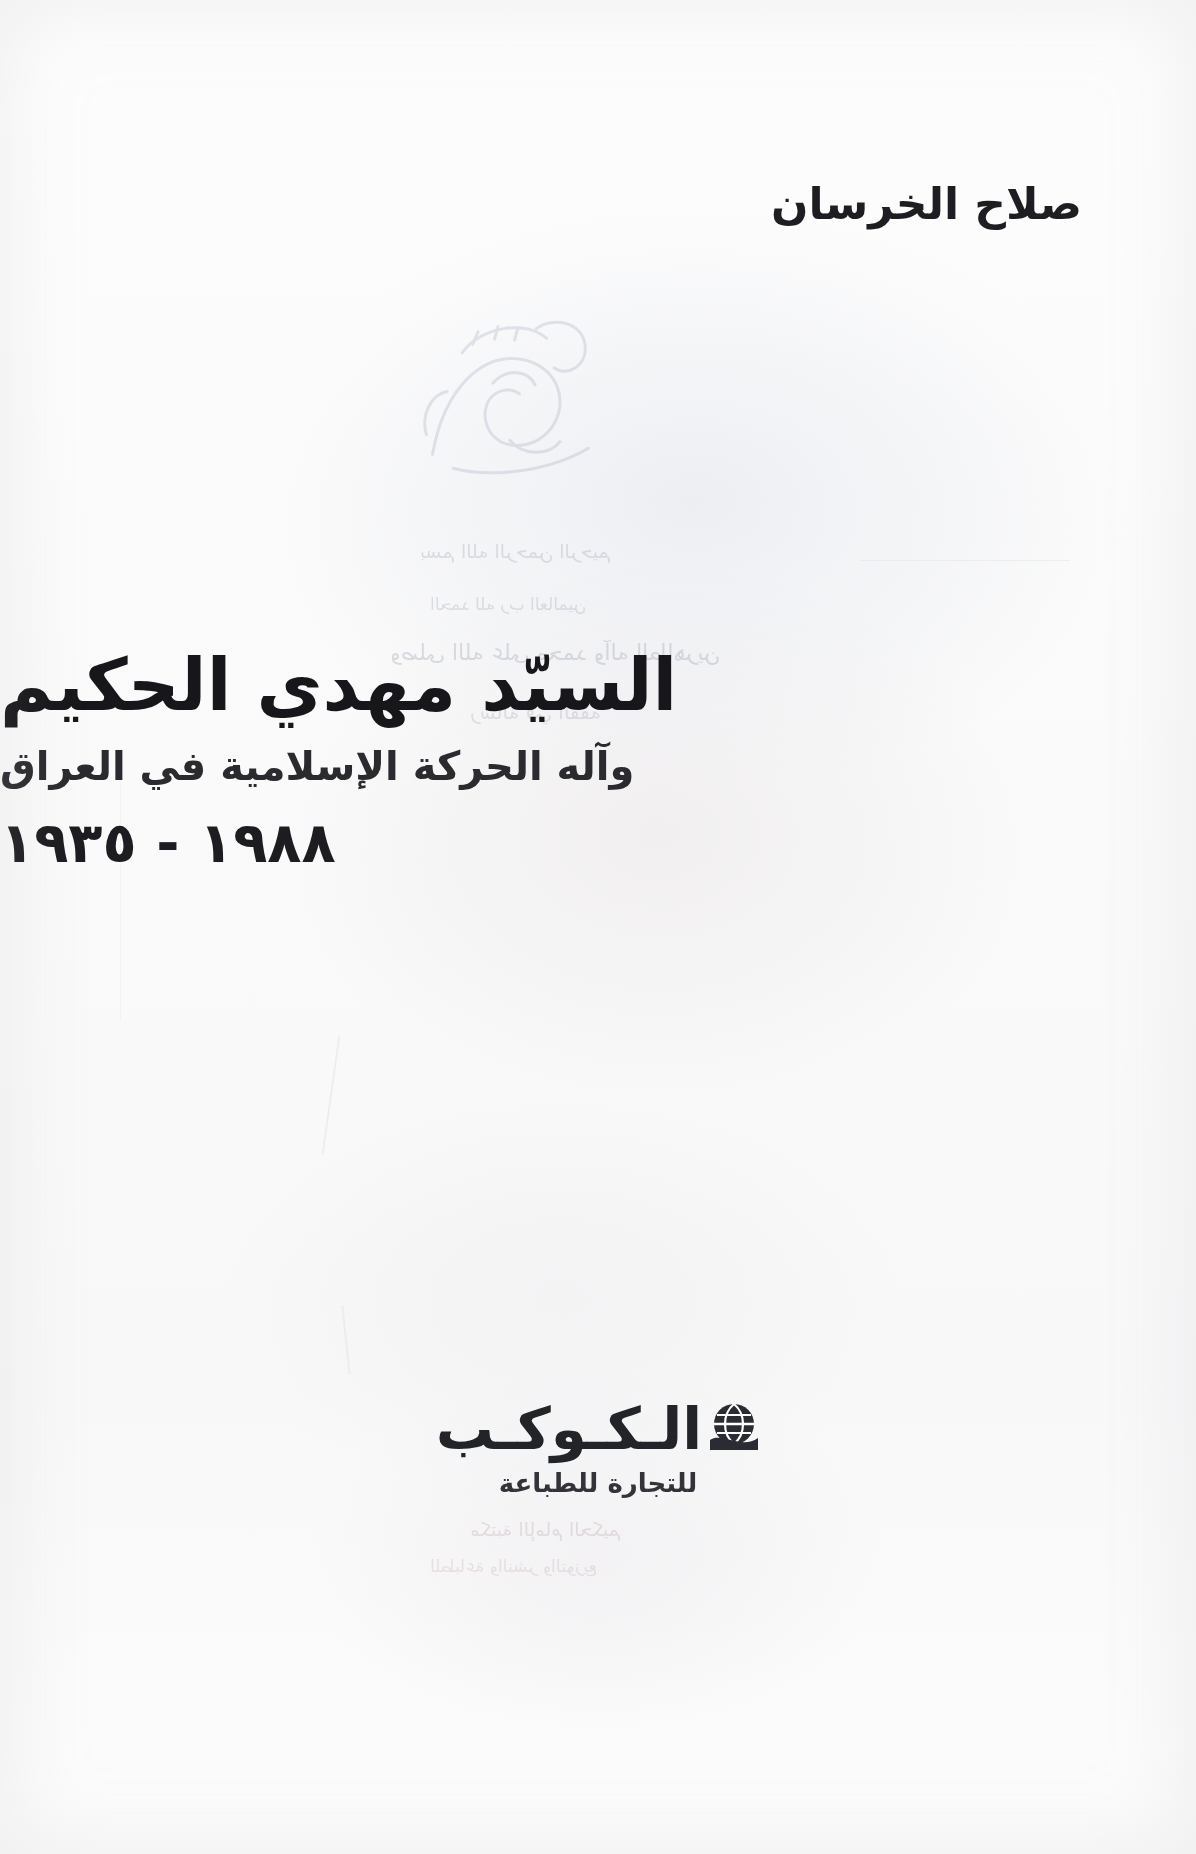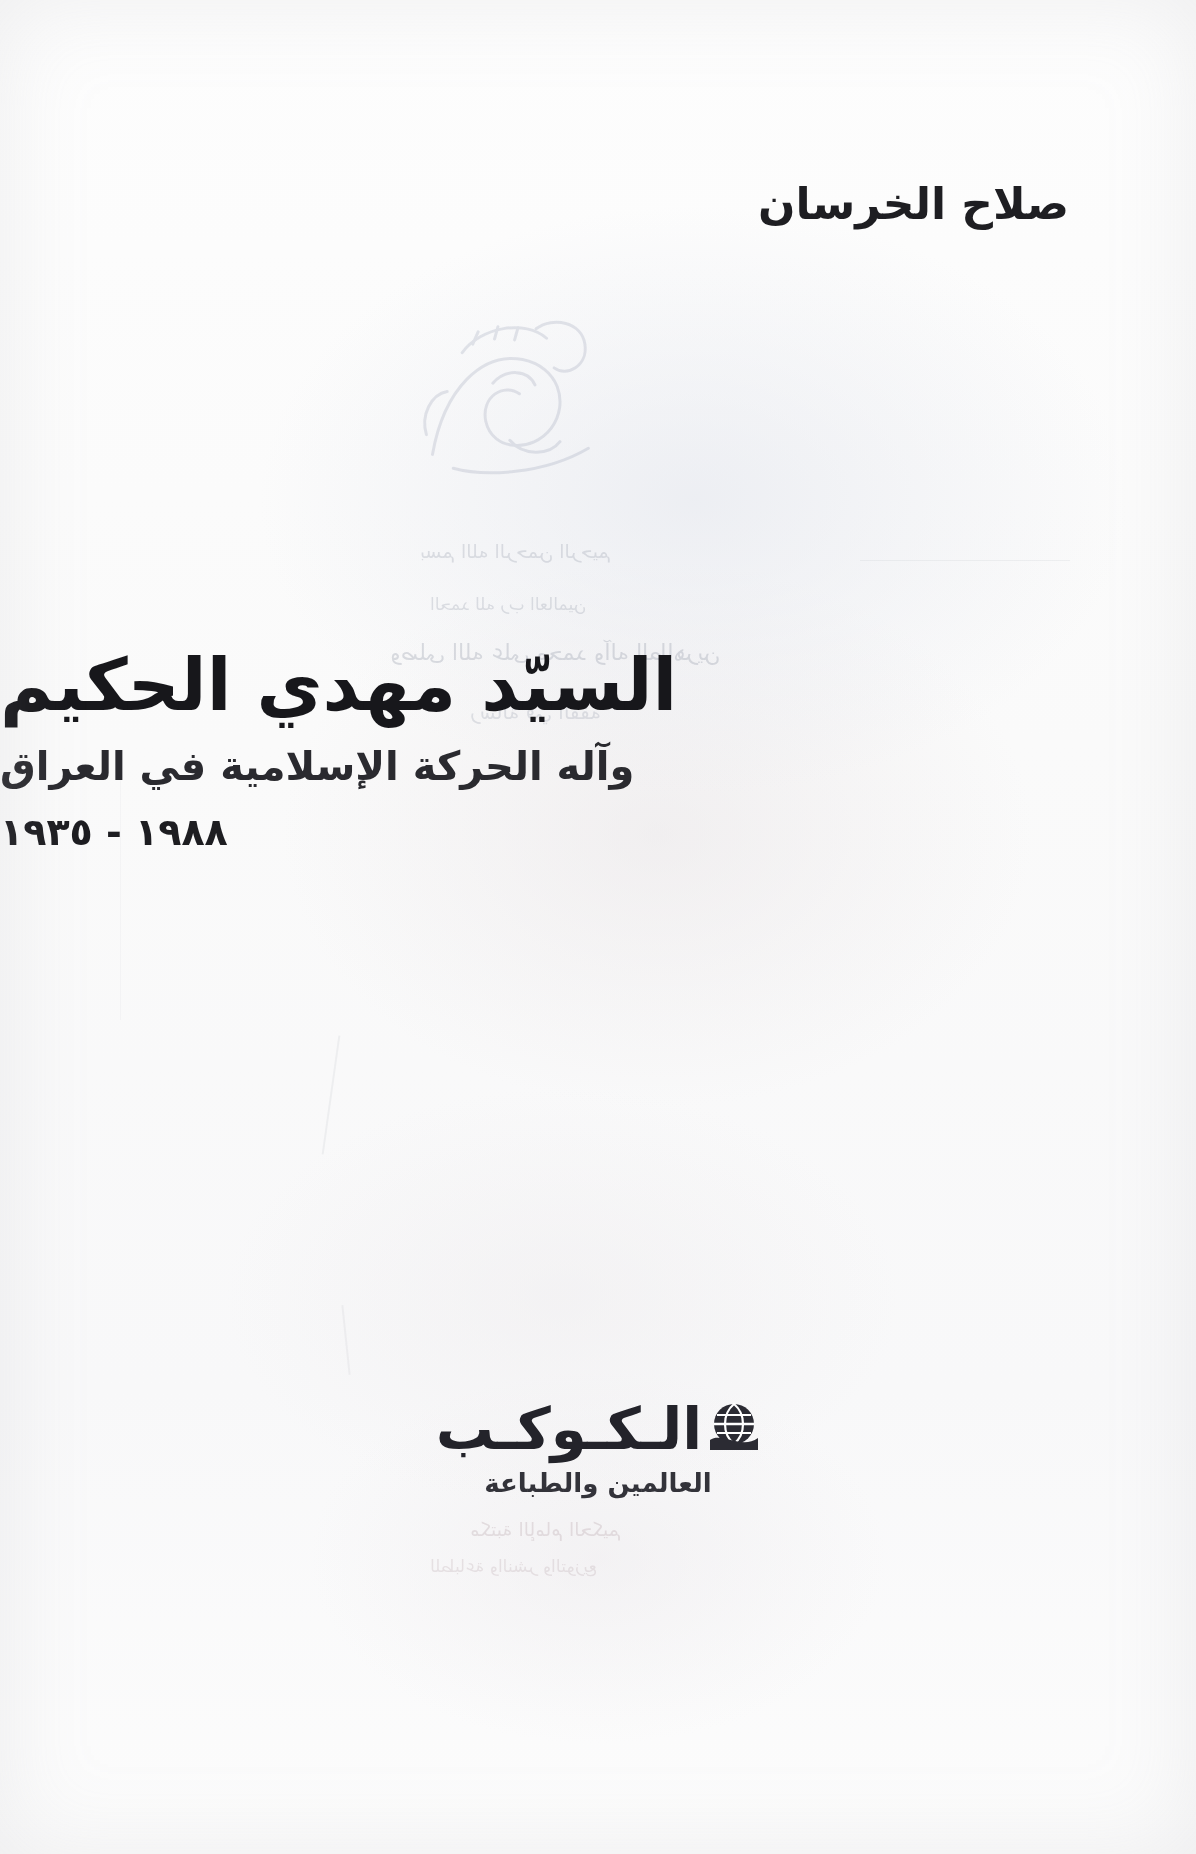--- a/index.html
+++ b/index.html
@@ -60,21 +60,21 @@
   .bleed-stroke {
     position: absolute;
     background: rgba(150,152,162,0.22);
     pointer-events: none;
   }
 
   
   .author {
     position: absolute;
     top: 178px;
-    right: 127px;
+    right: 114px;
     font-size: 44px;
     font-weight: bold;
     color: #1e1e22;
     letter-spacing: 0px;
   }
 
   .title-block {
     position: absolute;
     top: 640px;
     left: 0;
@@ -90,21 +90,21 @@
   }
   .subtitle {
     margin-top: 10px;
     font-size: 40px;
     font-weight: bold;
     color: #2a2a2f;
     line-height: 1.3;
   }
   .date-range {
     margin-top: 18px;
-    font-size: 38px;
+    font-size: 56px;
     font-weight: bold;
     color: #1d1d21;
     letter-spacing: 2px;
   }
 
   .publisher {
     position: absolute;
     left: 0;
     right: 0;
     top: 1400px;
@@ -184,17 +184,17 @@
         <svg viewBox="0 0 52 52" width="52" height="52" aria-hidden="true">
           <circle cx="26" cy="24" r="20" fill="#2b2b33"></circle>
           <path d="M6 24 h40" stroke="#ffffff" stroke-width="2.4" fill="none"></path>
           <path d="M26 4 C 14 14, 14 34, 26 44 C 38 34, 38 14, 26 4 Z" stroke="#ffffff" stroke-width="2.2" fill="none"></path>
           <path d="M9 15 h34 M9 33 h34" stroke="#ffffff" stroke-width="1.8" fill="none"></path>
           <path d="M2 40 C 14 32, 34 50, 50 38 L 50 50 L 2 50 Z" fill="#2b2b33"></path>
         </svg>
       </span>
       <span class="pub-name">الـكـوكـب</span>
     </div>
-    <div class="pub-sub">العالمين والطباعة</div>
+    <div class="pub-sub">للتجارة للطباعة</div>
   </div>
 
   <div class="edge-shade"></div>
 </div>
 
 </body></html>

